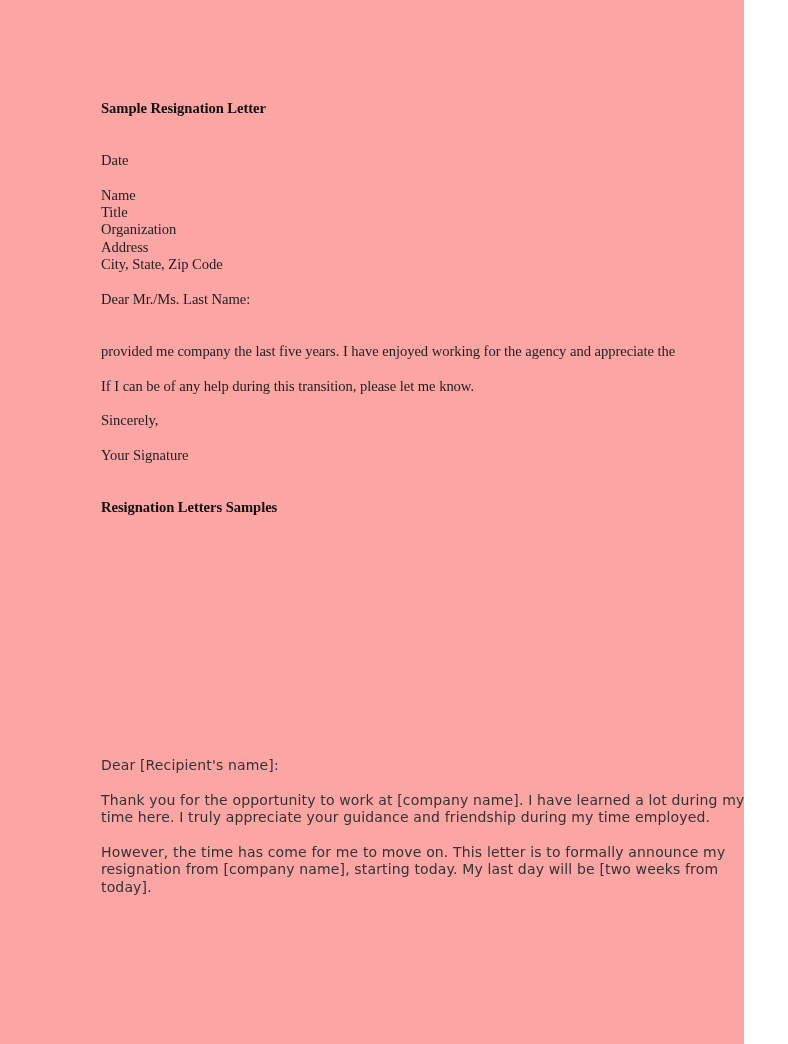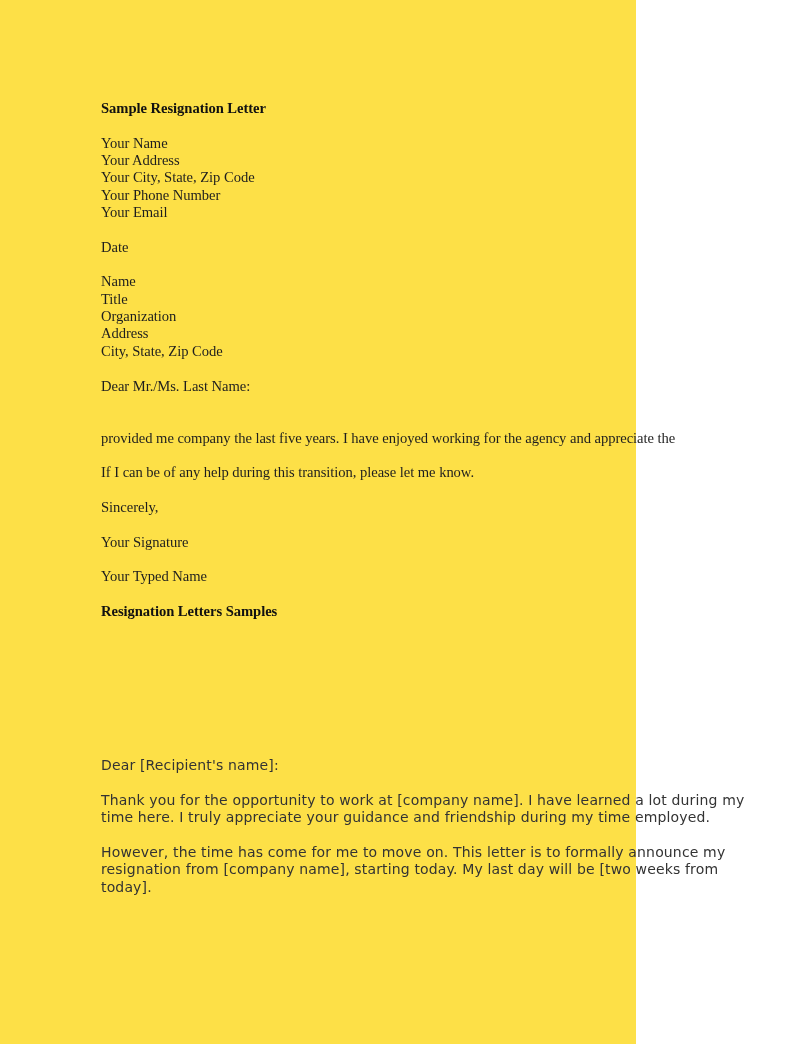--- a/index.html
+++ b/index.html
@@ -10,23 +10,23 @@
     body {
       width: 788px;
       height: 1044px;
       position: relative;
       overflow: hidden;
     }
     .page {
       position: absolute;
       left: 0;
       top: 0;
-      width: 636px;
+      width: 744px;
       height: 1044px;
-      background: #fde047;
+      background: #fca5a5;
     }
     .serif {
       position: absolute;
       left: 101px;
       top: 100px;
       width: 620px;
       font-family: "Liberation Serif", "DejaVu Serif", serif;
       font-size: 14.6px;
       line-height: 17.35px;
       color: #1e1e1e;
@@ -68,27 +68,20 @@
   </style>
 </head>
 <body>
 
 <div class="page">
 
   <div class="serif">
     <span class="line bold">Sample Resignation Letter</span>
     <span class="gap"></span>
 
-    <div>
-      <span class="line">Your Name</span>
-      <span class="line">Your Address</span>
-      <span class="line">Your City, State, Zip Code</span>
-      <span class="line">Your Phone Number</span>
-      <span class="line">Your Email</span>
-    </div>
     <span class="gap"></span>
 
     <span class="line">Date</span>
     <span class="gap"></span>
 
     <div>
       <span class="line">Name</span>
       <span class="line">Title</span>
       <span class="line">Organization</span>
       <span class="line">Address</span>
@@ -110,21 +103,20 @@
       <span class="line">If I can be of any help during this transition, please let me know.</span>
     </div>
     <span class="gap"></span>
 
     <span class="line">Sincerely,</span>
     <span class="gap"></span>
 
     <span class="line">Your Signature</span>
     <span class="gap"></span>
 
-    <span class="line">Your Typed Name</span>
     <span class="gap"></span>
 
     <span class="line bold">Resignation Letters Samples</span>
   </div>
 
   <div class="sans">
     <span class="line">Dear [Recipient's name]:</span>
     <span class="gap"></span>
 
     <div>

